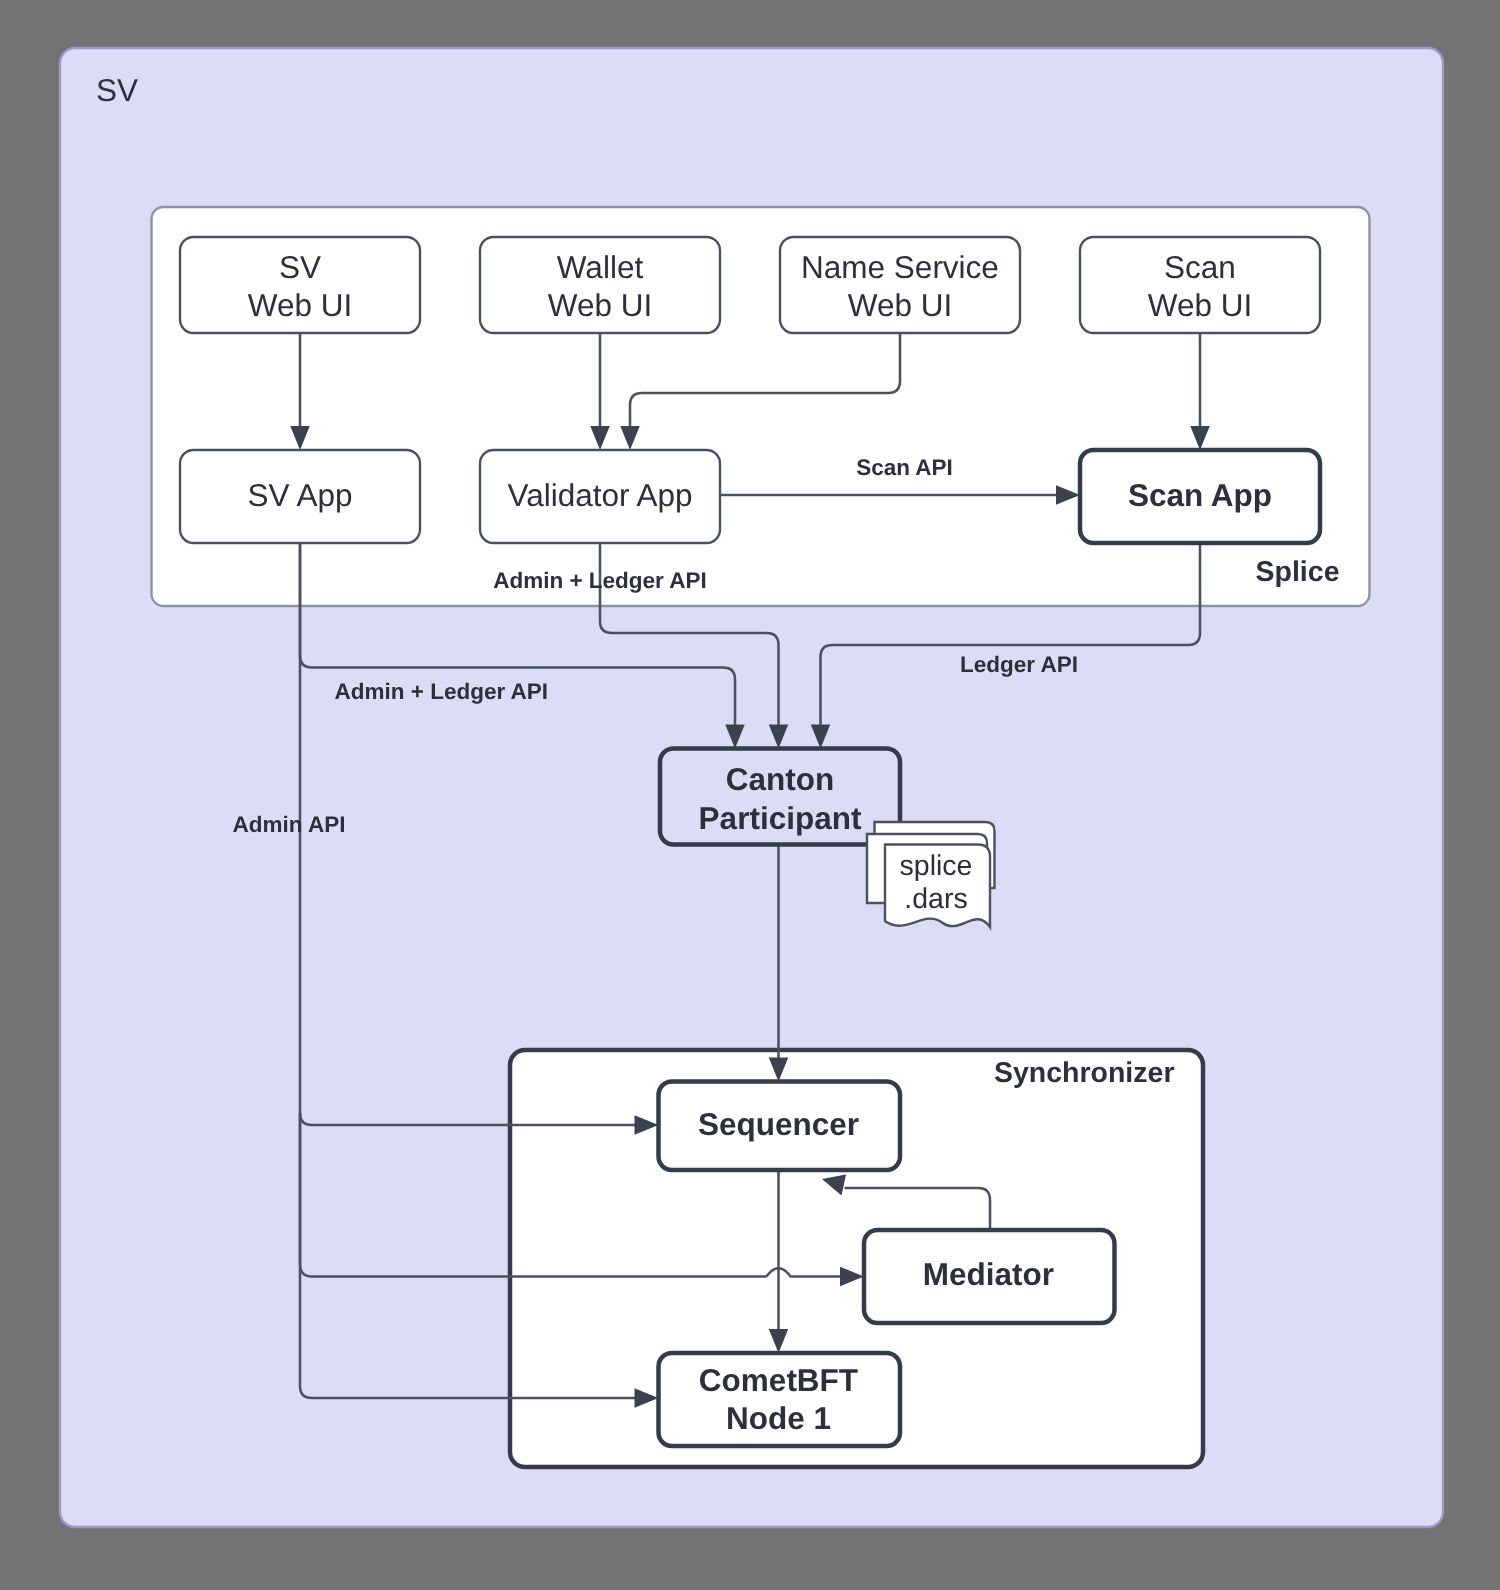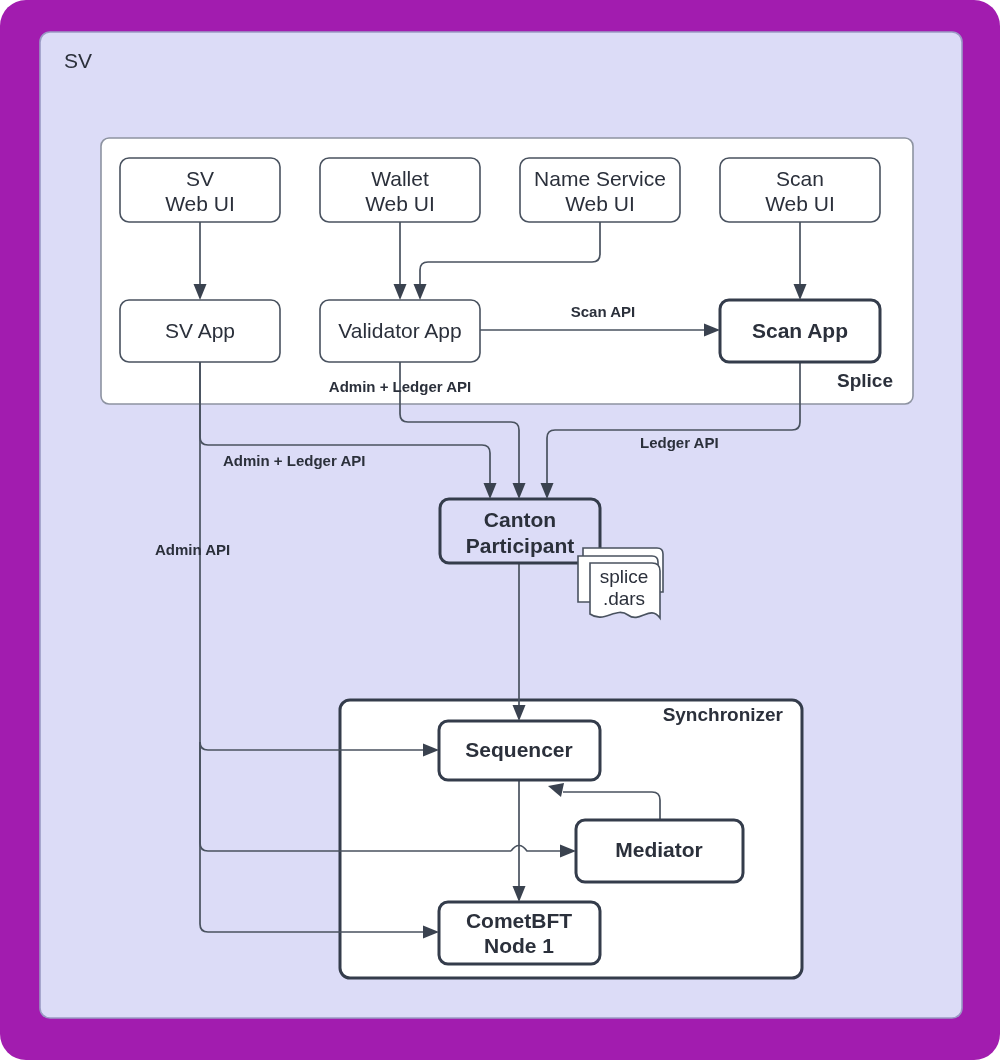--- a/index.html
+++ b/index.html
@@ -7,23 +7,22 @@
     padding: 0;
     background: #ffffff;
   }
   body {
     font-family: "Liberation Sans", sans-serif;
   }
   #canvas {
     position: relative;
     width: 1000px;
     height: 1060px;
-    background: #a21caf;
+    background: #737373;
     overflow: hidden;
-    border-radius: 26px;
   }
   #diagram-svg {
     position: absolute;
     left: 0;
     top: 0;
     width: 1000px;
     height: 1060px;
   }
   .node-label {
     font-family: "Liberation Sans", sans-serif;

